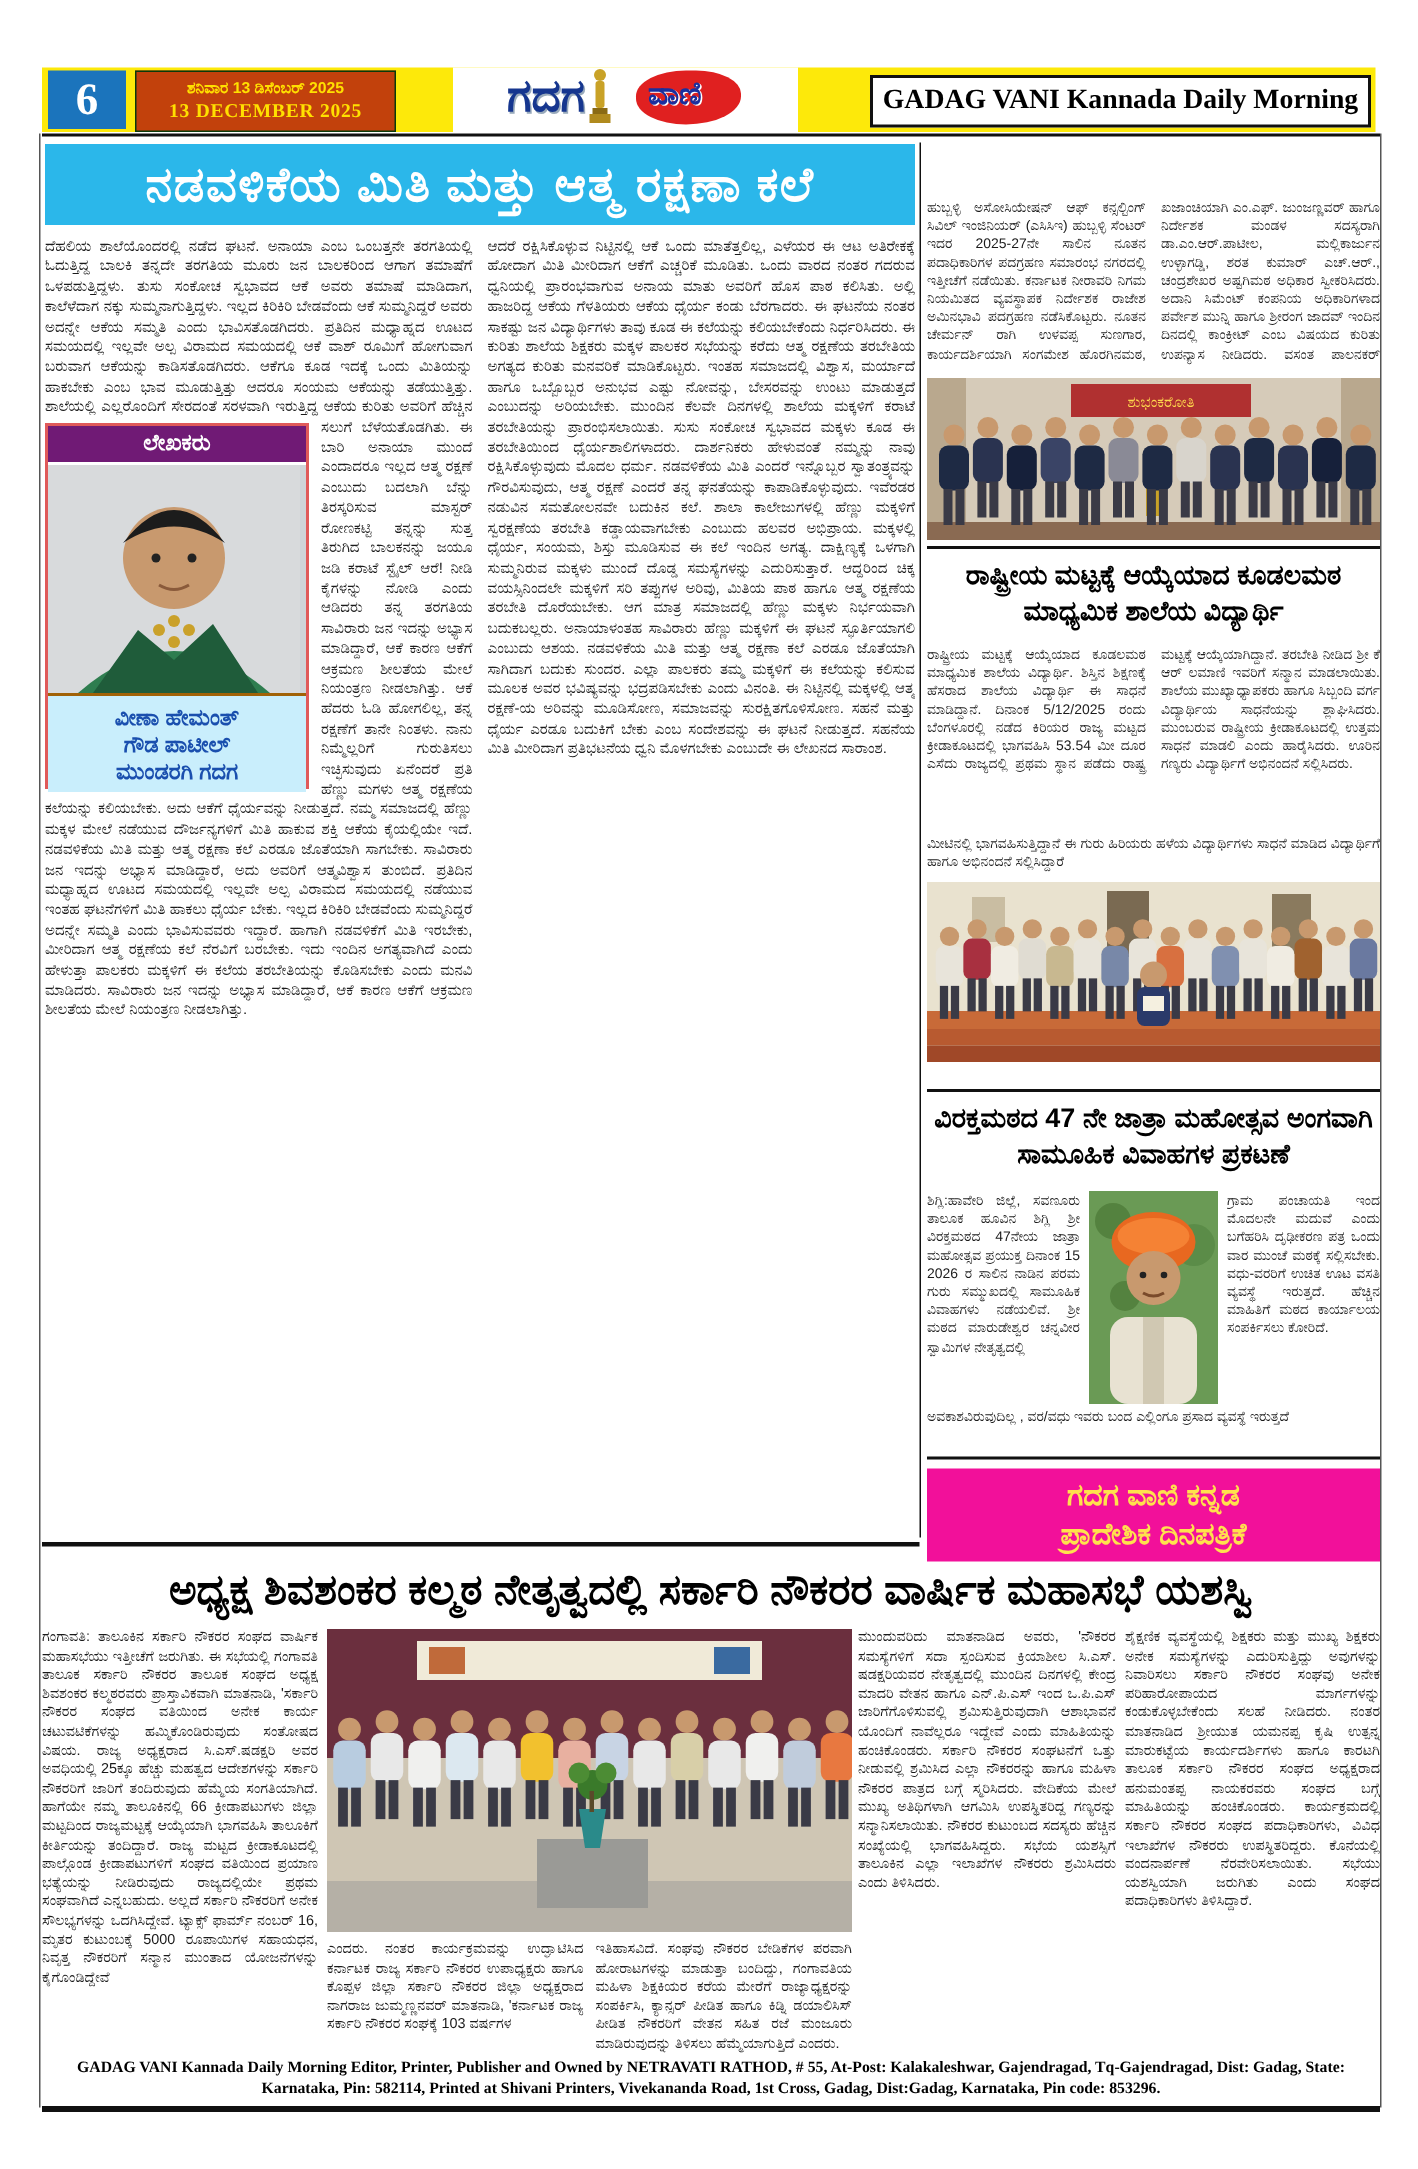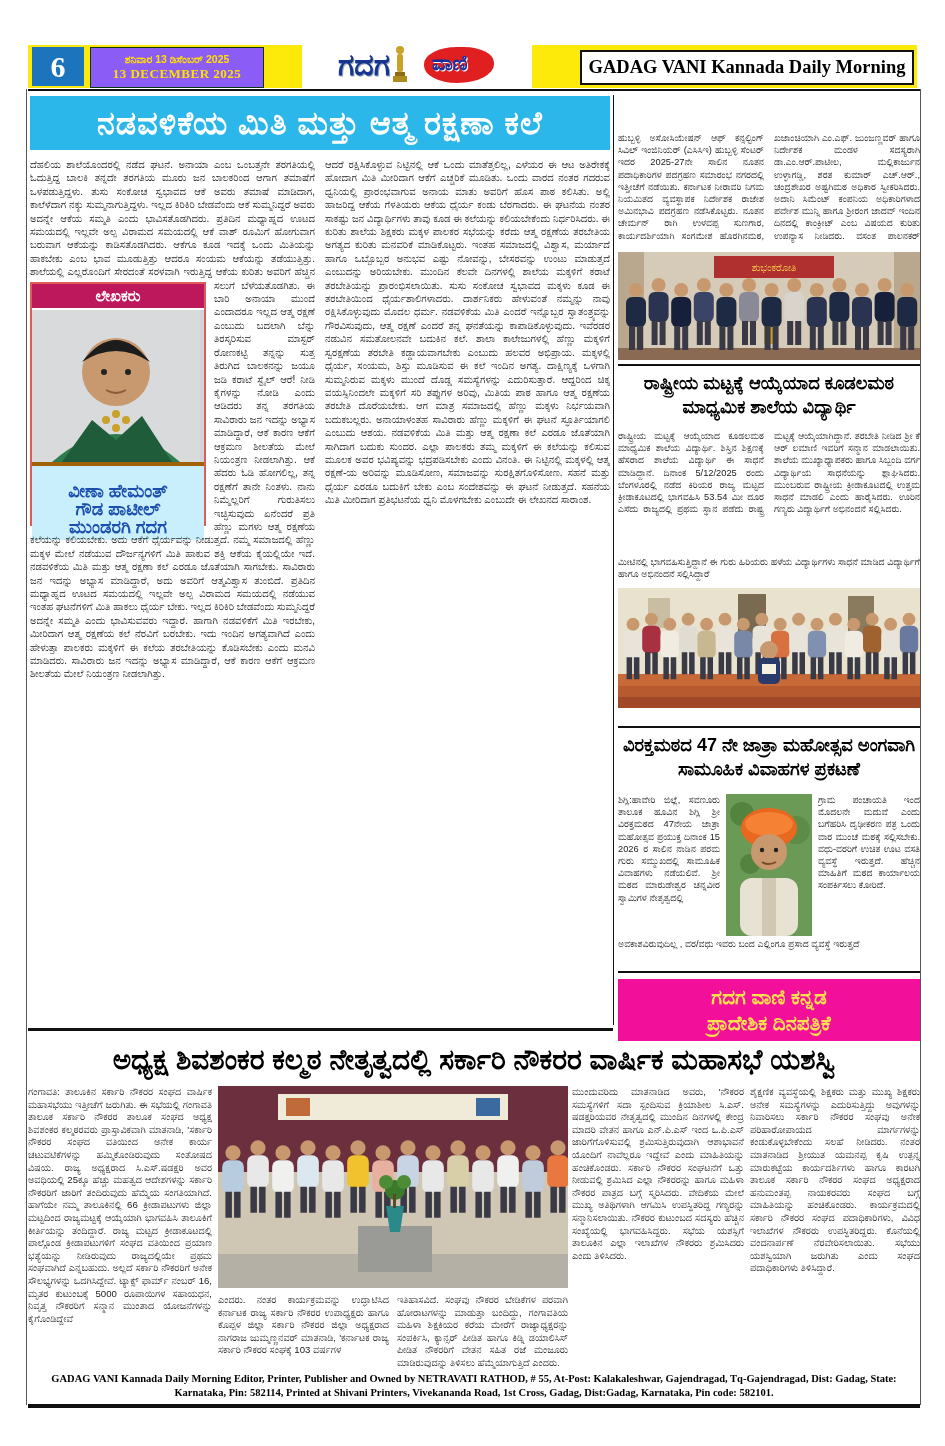--- a/index.html
+++ b/index.html
@@ -5,46 +5,46 @@
   html,body{margin:0;padding:0;background:#ffffff;}
   #page{position:relative;width:945px;height:1446px;background:#ffffff;overflow:hidden;
         font-family:"Liberation Sans", sans-serif;color:#111;}
   .abs{position:absolute;overflow:hidden;}
   .rule{background:#111;}
   
   #header{background:#fde90a;}
   #pageno{position:absolute;left:4px;top:2px;width:52px;height:39px;background:#1b74bc;
           color:#fff;font-weight:bold;font-size:30px;display:flex;align-items:center;justify-content:center;
           font-family:"Liberation Serif", serif;}
-  #datebox{position:absolute;left:62px;top:2px;width:172px;height:39px;background:#8b5cf6;border:1px solid #0a3a0a;
+  #datebox{position:absolute;left:62px;top:2px;width:172px;height:39px;background:#c2410c;border:1px solid #0a3a0a;
            display:flex;flex-direction:column;align-items:center;justify-content:center;line-height:1.25;}
   #datebox .kn{color:#ffe000;font-size:10.5px;font-weight:bold;}
   #datebox .en{color:#ffe000;font-size:13px;font-weight:bold;font-family:"Liberation Serif", serif;letter-spacing:.5px;}
   #logopatch{position:absolute;left:274px;top:-8px;width:230px;height:56px;background:#fff;
              display:flex;align-items:center;justify-content:center;gap:2px;}
   #logo-kn1{color:#16368f;font-size:30px;font-weight:bold;text-shadow:1px 1px 0 #9ab;}
   #logo-blob{position:relative;width:86px;height:40px;}
   #logo-blob .blob{position:absolute;left:14px;top:2px;width:70px;height:36px;background:#e02020;border-radius:50% 45% 55% 50%;}
   #logo-blob .kn2{position:absolute;left:22px;top:6px;color:#1a2f9e;font-size:21px;font-weight:bold;text-shadow:1px 1px 0 #fff;}
   #logo-blob .tag{position:absolute;left:4px;top:-4px;width:70px;height:6px;border-top:2px dotted #d02020;}
   #titlebox{position:absolute;left:552px;top:5px;width:330px;height:31px;background:#fff;border:2px solid #111;
             display:flex;align-items:center;justify-content:center;
             font-family:"Liberation Serif", serif;font-weight:bold;font-size:18.5px;color:#000;white-space:nowrap;}
   
   #headline-banner{background:#2bb7ea;display:flex;align-items:center;justify-content:center;}
   #headline-banner span{color:#fff;font-weight:bold;font-size:32px;letter-spacing:1px;white-space:nowrap;text-align:right;}
   .bodytext{font-size:10px;line-height:13.4px;text-align:justify;color:#1a1a1a;}
   #main-body{display:flex;gap:10px;}
   #main-body .col{width:287px;height:864px;overflow:hidden;}
   #authorbox{float:left;width:172px;height:240px;border:2px solid #e05a5a;margin:3px 8px 4px 0;background:#fff;}
-  #authorbox .ttl{height:24px;background:#be185d;color:#fff;font-weight:bold;font-size:15px;
+  #authorbox .ttl{height:24px;background:#701a75;color:#fff;font-weight:bold;font-size:15px;
                   display:flex;align-items:center;justify-content:center;border-bottom:2px solid #fff;}
   #authorbox .photo{height:152px;background:#cfd4d8;position:relative;}
-  #authorbox .nm{height:58px;background:#c9eefc;border-top:4px solid #a16207;color:#1a4fae;font-weight:bold;
-                 font-size:18px;text-align:center;line-height:18px;padding-top:16px;}
+  #authorbox .nm{height:58px;background:#c9eefc;border-top:2px solid #a16207;color:#1a4fae;font-weight:bold;
+                 font-size:15px;text-align:center;line-height:18px;padding-top:6px;}
   
   .rhead{font-weight:bold;font-size:18px;text-align:center;line-height:1.35;color:#000;}
   .rbody{column-count:2;column-gap:10px;font-size:9.3px;line-height:12.2px;text-align:justify;color:#1a1a1a;}
   .rtail{font-size:9.3px;line-height:12.2px;text-align:justify;color:#1a1a1a;}
   .hr{background:#111;}
   #promo{background:#f2109a;display:flex;flex-direction:column;align-items:center;justify-content:center;line-height:1.3;}
   #promo span{color:#ffe14d;font-weight:bold;font-size:20px;white-space:nowrap;}
   
   #a3grid{display:flex;gap:6px;}
   #a3grid .t{width:102px;height:142px;overflow:hidden;}
@@ -286,17 +286,17 @@
       <div class="btext">ಎಂದರು. ನಂತರ ಕಾರ್ಯಕ್ರಮವನ್ನು ಉದ್ಘಾಟಿಸಿದ ಕರ್ನಾಟಕ ರಾಜ್ಯ ಸರ್ಕಾರಿ ನೌಕರರ ಉಪಾಧ್ಯಕ್ಷರು ಹಾಗೂ ಕೊಪ್ಪಳ ಜಿಲ್ಲಾ ಸರ್ಕಾರಿ ನೌಕರರ ಜಿಲ್ಲಾ ಅಧ್ಯಕ್ಷರಾದ ನಾಗರಾಜ ಜುಮ್ಮಣ್ಣನವರ್ ಮಾತನಾಡಿ, 'ಕರ್ನಾಟಕ ರಾಜ್ಯ ಸರ್ಕಾರಿ ನೌಕರರ ಸಂಘಕ್ಕೆ 103 ವರ್ಷಗಳ</div>
       <div class="btext">ಇತಿಹಾಸವಿದೆ. ಸಂಘವು ನೌಕರರ ಬೇಡಿಕೆಗಳ ಪರವಾಗಿ ಹೋರಾಟಗಳನ್ನು ಮಾಡುತ್ತಾ ಬಂದಿದ್ದು, ಗಂಗಾವತಿಯ ಮಹಿಳಾ ಶಿಕ್ಷಕಿಯರ ಕರೆಯ ಮೇರೆಗೆ ರಾಜ್ಯಾಧ್ಯಕ್ಷರನ್ನು ಸಂಪರ್ಕಿಸಿ, ಕ್ಯಾನ್ಸರ್ ಪೀಡಿತ ಹಾಗೂ ಕಿಡ್ನಿ ಡಯಾಲಿಸಿಸ್ ಪೀಡಿತ ನೌಕರರಿಗೆ ವೇತನ ಸಹಿತ ರಜೆ ಮಂಜೂರು ಮಾಡಿರುವುದನ್ನು ತಿಳಿಸಲು ಹೆಮ್ಮೆಯಾಗುತ್ತಿದೆ ಎಂದರು.</div>
     </div>
 
     <div class="bcol btext" style="left:544px;width:172px;">ಮುಂದುವರಿದು ಮಾತನಾಡಿದ ಅವರು, 'ನೌಕರರ ಸಮಸ್ಯೆಗಳಿಗೆ ಸದಾ ಸ್ಪಂದಿಸುವ ಕ್ರಿಯಾಶೀಲ ಸಿ.ಎಸ್. ಷಡಕ್ಷರಿಯವರ ನೇತೃತ್ವದಲ್ಲಿ ಮುಂದಿನ ದಿನಗಳಲ್ಲಿ ಕೇಂದ್ರ ಮಾದರಿ ವೇತನ ಹಾಗೂ ಎನ್.ಪಿ.ಎಸ್ ಇಂದ ಒ.ಪಿ.ಎಸ್ ಜಾರಿಗೆಗೊಳಿಸುವಲ್ಲಿ ಶ್ರಮಿಸುತ್ತಿರುವುದಾಗಿ ಆಶಾಭಾವನೆ ಯೊಂದಿಗೆ ನಾವೆಲ್ಲರೂ ಇದ್ದೇವೆ ಎಂದು ಮಾಹಿತಿಯನ್ನು ಹಂಚಿಕೊಂಡರು. ಸರ್ಕಾರಿ ನೌಕರರ ಸಂಘಟನೆಗೆ ಒತ್ತು ನೀಡುವಲ್ಲಿ ಶ್ರಮಿಸಿದ ಎಲ್ಲಾ ನೌಕರರನ್ನು ಹಾಗೂ ಮಹಿಳಾ ನೌಕರರ ಪಾತ್ರದ ಬಗ್ಗೆ ಸ್ಮರಿಸಿದರು. ವೇದಿಕೆಯ ಮೇಲೆ ಮುಖ್ಯ ಅತಿಥಿಗಳಾಗಿ ಆಗಮಿಸಿ ಉಪಸ್ಥಿತರಿದ್ದ ಗಣ್ಯರನ್ನು ಸನ್ಮಾನಿಸಲಾಯಿತು. ನೌಕರರ ಕುಟುಂಬದ ಸದಸ್ಯರು ಹೆಚ್ಚಿನ ಸಂಖ್ಯೆಯಲ್ಲಿ ಭಾಗವಹಿಸಿದ್ದರು. ಸಭೆಯ ಯಶಸ್ಸಿಗೆ ತಾಲೂಕಿನ ಎಲ್ಲಾ ಇಲಾಖೆಗಳ ನೌಕರರು ಶ್ರಮಿಸಿದರು ಎಂದು ತಿಳಿಸಿದರು.</div>
     <div class="bcol btext" style="left:722px;width:170px;">ಶೈಕ್ಷಣಿಕ ವ್ಯವಸ್ಥೆಯಲ್ಲಿ ಶಿಕ್ಷಕರು ಮತ್ತು ಮುಖ್ಯ ಶಿಕ್ಷಕರು ಅನೇಕ ಸಮಸ್ಯೆಗಳನ್ನು ಎದುರಿಸುತ್ತಿದ್ದು ಅವುಗಳನ್ನು ನಿವಾರಿಸಲು ಸರ್ಕಾರಿ ನೌಕರರ ಸಂಘವು ಅನೇಕ ಪರಿಹಾರೋಪಾಯದ ಮಾರ್ಗಗಳನ್ನು ಕಂಡುಕೊಳ್ಳಬೇಕೆಂದು ಸಲಹೆ ನೀಡಿದರು. ನಂತರ ಮಾತನಾಡಿದ ಶ್ರೀಯುತ ಯಮನಪ್ಪ ಕೃಷಿ ಉತ್ಪನ್ನ ಮಾರುಕಟ್ಟೆಯ ಕಾರ್ಯದರ್ಶಿಗಳು ಹಾಗೂ ಕಾರಟಗಿ ತಾಲೂಕ ಸರ್ಕಾರಿ ನೌಕರರ ಸಂಘದ ಅಧ್ಯಕ್ಷರಾದ ಹನುಮಂತಪ್ಪ ನಾಯಕರವರು ಸಂಘದ ಬಗ್ಗೆ ಮಾಹಿತಿಯನ್ನು ಹಂಚಿಕೊಂಡರು. ಕಾರ್ಯಕ್ರಮದಲ್ಲಿ ಸರ್ಕಾರಿ ನೌಕರರ ಸಂಘದ ಪದಾಧಿಕಾರಿಗಳು, ವಿವಿಧ ಇಲಾಖೆಗಳ ನೌಕರರು ಉಪಸ್ಥಿತರಿದ್ದರು. ಕೊನೆಯಲ್ಲಿ ವಂದನಾರ್ಪಣೆ ನೆರವೇರಿಸಲಾಯಿತು. ಸಭೆಯು ಯಶಸ್ವಿಯಾಗಿ ಜರುಗಿತು ಎಂದು ಸಂಘದ ಪದಾಧಿಕಾರಿಗಳು ತಿಳಿಸಿದ್ದಾರೆ.</div>
   </div>
 
   <div id="footer" class="abs" style="left:28px;top:1372px;width:892px;height:30px;">
     <div>GADAG VANI Kannada Daily Morning Editor, Printer, Publisher and Owned by NETRAVATI RATHOD, # 55, At-Post: Kalakaleshwar, Gajendragad, Tq-Gajendragad, Dist: Gadag, State:</div>
-    <div>Karnataka, Pin: 582114, Printed at Shivani Printers, Vivekananda Road, 1st Cross, Gadag, Dist:Gadag, Karnataka, Pin code: 582101.</div>
+    <div>Karnataka, Pin: 582114, Printed at Shivani Printers, Vivekananda Road, 1st Cross, Gadag, Dist:Gadag, Karnataka, Pin code: 853296.</div>
   </div>
   <div class="abs rule" style="left:28px;top:1404px;width:892px;height:4px;"></div>
 
 </div>
 
 </body></html>

